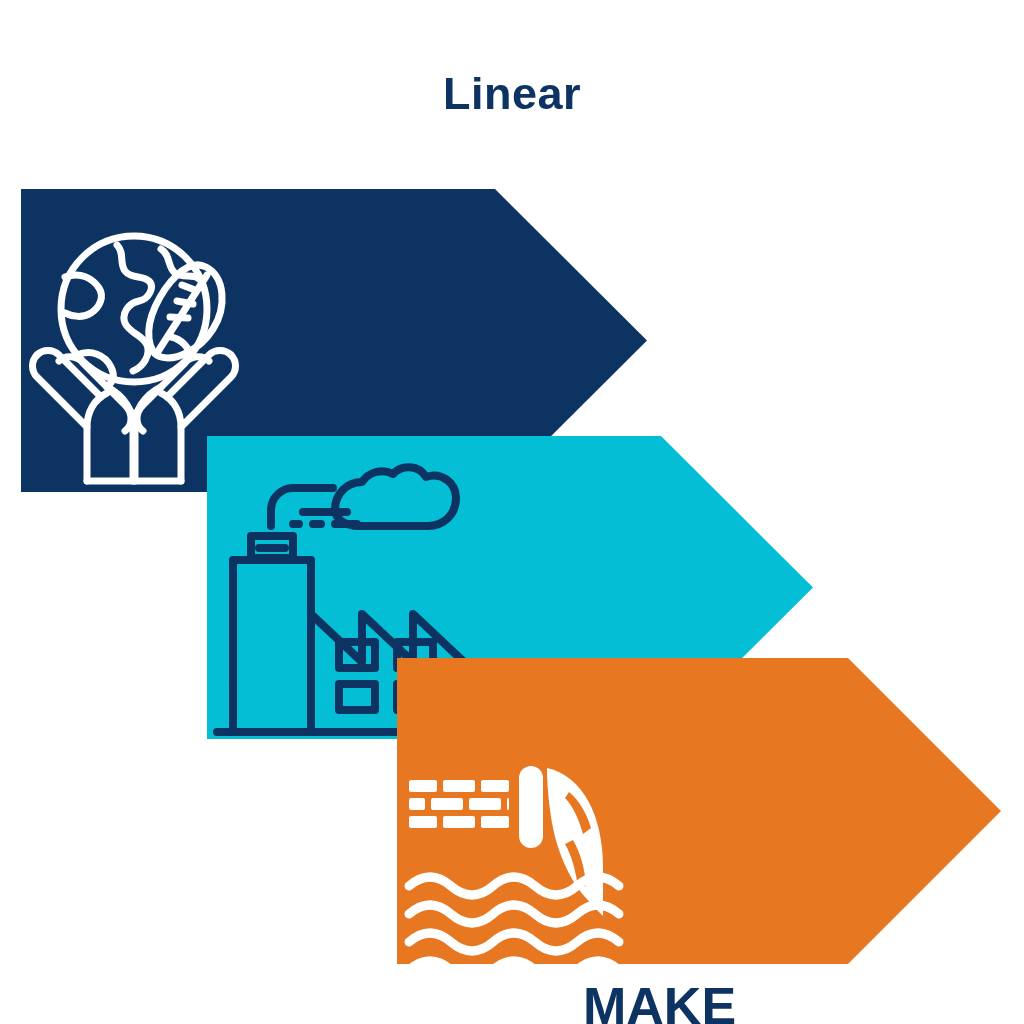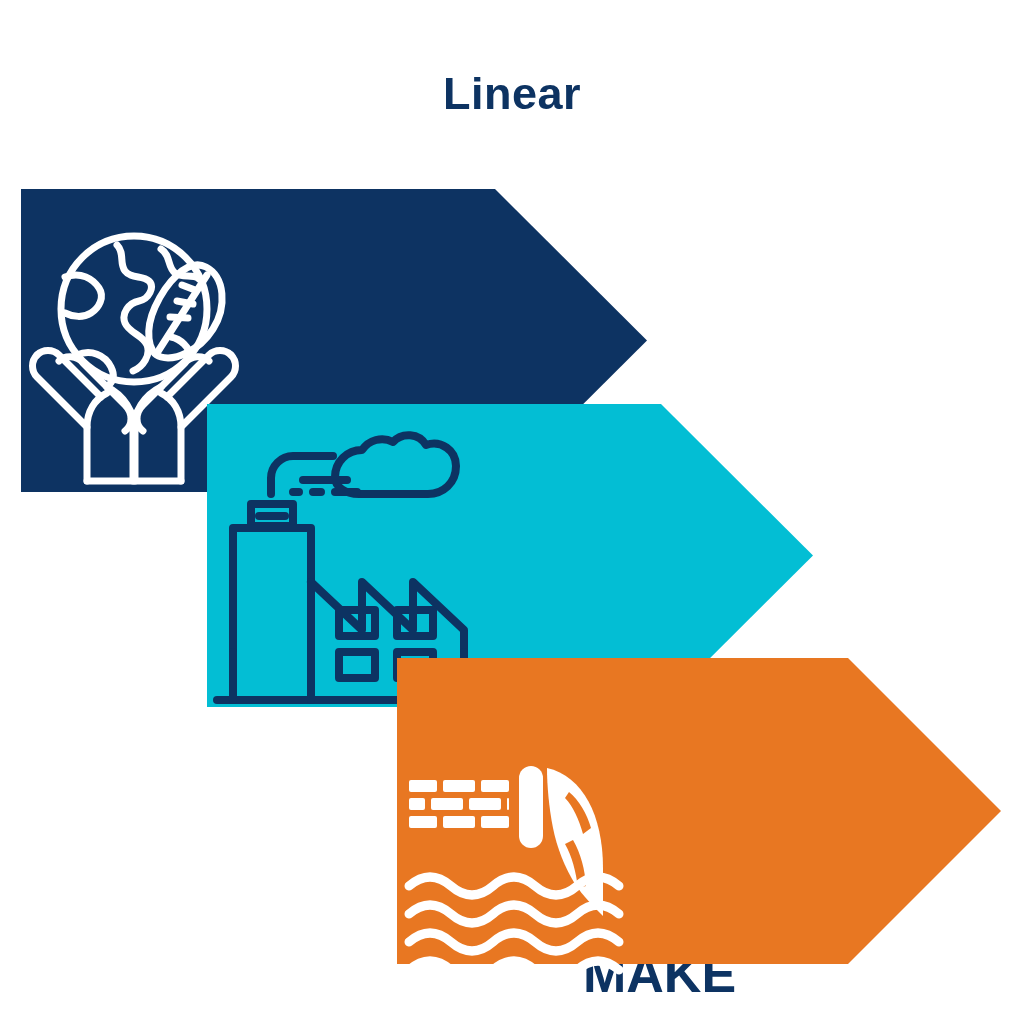--- a/index.html
+++ b/index.html
@@ -55,21 +55,21 @@
     letter-spacing: 0px;
     white-space: nowrap;
     user-select: none;
   }
 
   
   #stage-take      { left: 21px;  top: 189px; width: 626px; height: 303px; }
   #stage-take .stage-label { left: 197px; top: 311px; color: #ffffff; }
 
   
-  #stage-make      { left: 207px; top: 404px; width: 606px; height: 303px; }
+  #stage-make      { left: 207px; top: 436px; width: 606px; height: 303px; }
   #stage-make .stage-label { left: 376px; top: 540px; color: #0d3362; }
 
   
   #stage-waste     { left: 397px; top: 658px; width: 604px; height: 306px; }
 </style>
 </head>
 <body>
 
 <div id="diagram-root">
 

